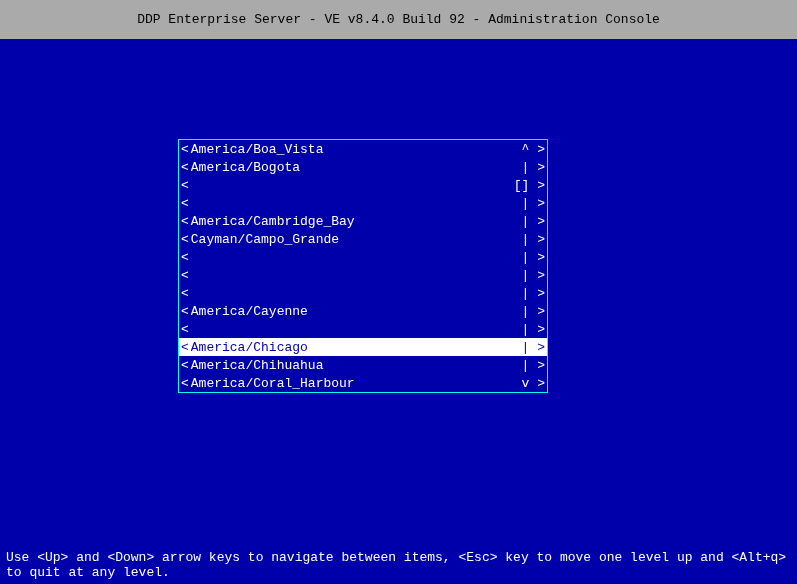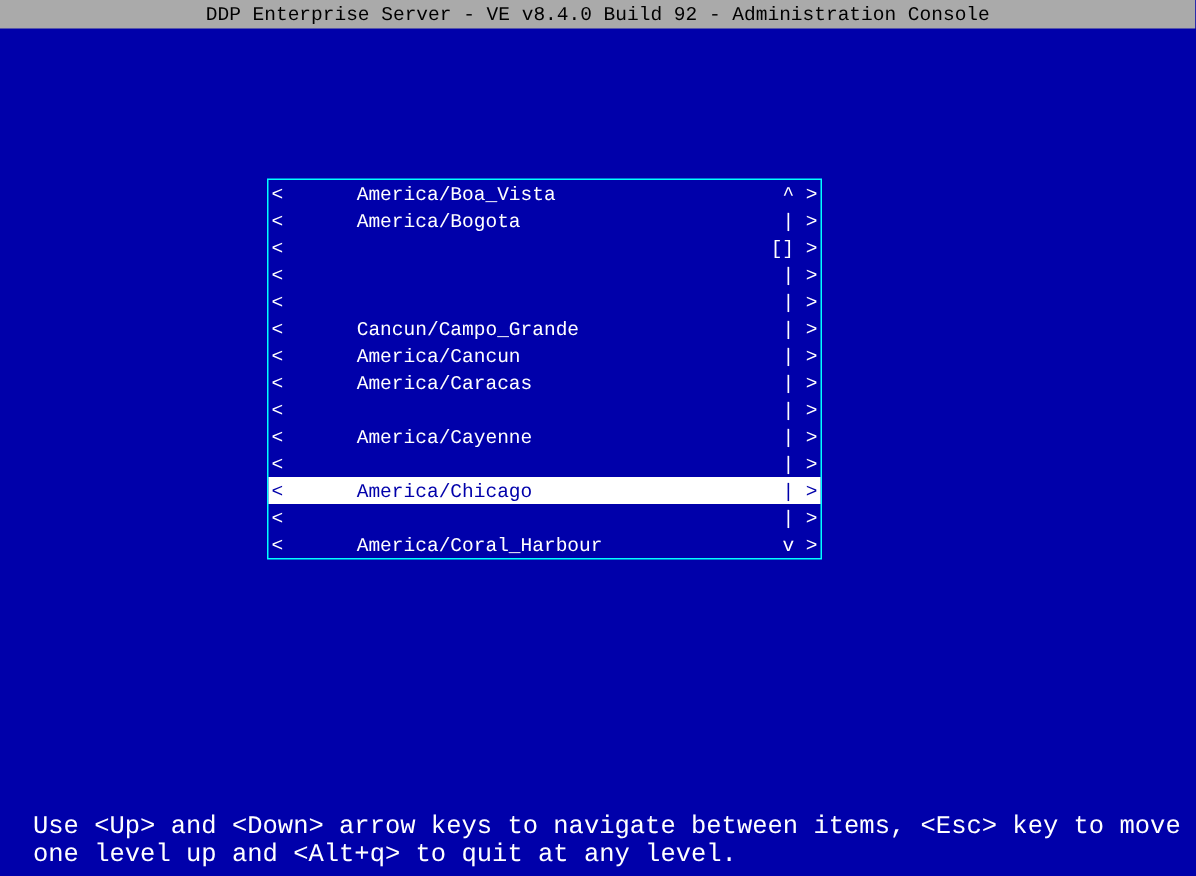--- a/index.html
+++ b/index.html
@@ -16,21 +16,21 @@
       font-size: 13px;
       color: #ffffff;
       overflow: hidden;
       position: relative;
     }
 
     #title-bar {
       background-color: #aaaaaa;
       color: #000000;
       text-align: center;
-      padding: 2px 0;
+      padding: 12px 0;
       font-size: 13px;
     }
 
     #main-area {
       position: relative;
       width: 100%;
       height: calc(100% - 22px - 40px);
     }
 
     #list-container {
@@ -62,36 +62,35 @@
       color: #ffffff;
       margin-right: 2px;
     }
 
     .list-row.selected .left-bracket {
       color: #0000aa;
     }
 
     .list-row .row-text {
       flex: 1;
-      margin-left: 47px;
     }
 
     .list-row .scroll-indicator {
       margin-left: auto;
       padding-left: 4px;
     }
 
     #status-bar {
       position: absolute;
       bottom: 0;
-      left: 16px;
+      left: 0;
       right: 0;
       padding: 4px 6px;
       color: #ffffff;
-      font-size: 17px;
+      font-size: 13px;
       background-color: #0000aa;
     }
   </style>
 </head>
 <body>
 
 <div id="title-bar">
   <span>DDP Enterprise Server - VE v8.4.0 Build 92 - Administration Console</span>
 </div>
 
@@ -111,35 +110,34 @@
       <div class="list-row">
         <span class="left-bracket">&lt; </span>
         <span class="scroll-indicator">[] &gt;</span>
       </div>
       <div class="list-row">
         <span class="left-bracket">&lt; </span>
         <span class="scroll-indicator">| &gt;</span>
       </div>
       <div class="list-row">
         <span class="left-bracket">&lt; </span>
+        <span class="row-text">America/Cambridge_Bay</span>
         <span class="scroll-indicator">| &gt;</span>
       </div>
       <div class="list-row">
         <span class="left-bracket">&lt; </span>
-        <span class="row-text">Cancun/Campo_Grande</span>
+        <span class="row-text">Cayman/Campo_Grande</span>
         <span class="scroll-indicator">| &gt;</span>
       </div>
       <div class="list-row">
         <span class="left-bracket">&lt; </span>
-        <span class="row-text">America/Cancun</span>
         <span class="scroll-indicator">| &gt;</span>
       </div>
       <div class="list-row">
         <span class="left-bracket">&lt; </span>
-        <span class="row-text">America/Caracas</span>
         <span class="scroll-indicator">| &gt;</span>
       </div>
       <div class="list-row">
         <span class="left-bracket">&lt; </span>
         <span class="scroll-indicator">| &gt;</span>
       </div>
       <div class="list-row">
         <span class="left-bracket">&lt; </span>
         <span class="row-text">America/Cayenne</span>
         <span class="scroll-indicator">| &gt;</span>
@@ -148,20 +146,21 @@
         <span class="left-bracket">&lt; </span>
         <span class="scroll-indicator">| &gt;</span>
       </div>
       <div class="list-row selected">
         <span class="left-bracket">&lt; </span>
         <span class="row-text">America/Chicago</span>
         <span class="scroll-indicator">| &gt;</span>
       </div>
       <div class="list-row">
         <span class="left-bracket">&lt; </span>
+        <span class="row-text">America/Chihuahua</span>
         <span class="scroll-indicator">| &gt;</span>
       </div>
       <div class="list-row">
         <span class="left-bracket">&lt; </span>
         <span class="row-text">America/Coral_Harbour</span>
         <span class="scroll-indicator">v &gt;</span>
       </div>
     </div>
 </div>
 

